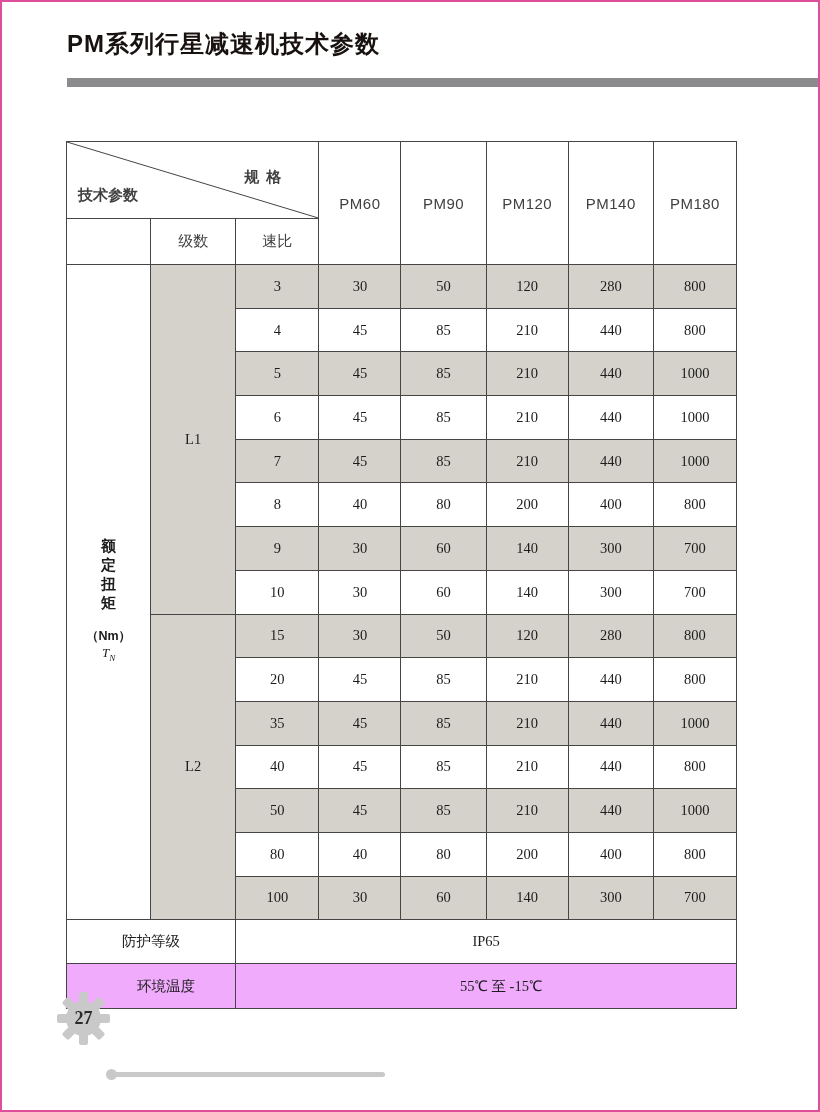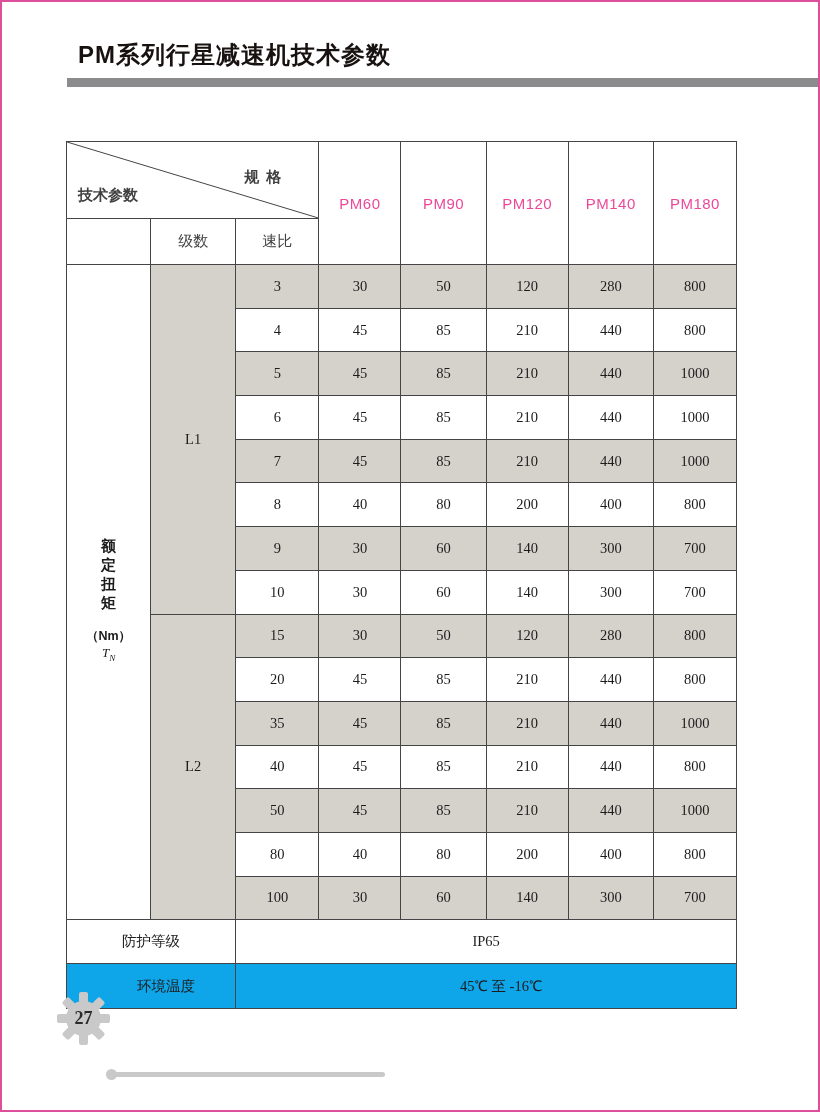--- a/index.html
+++ b/index.html
@@ -2,59 +2,59 @@
 <html><head>
 <meta charset="utf-8">
 <style>
   html,body { margin:0; padding:0; background:#fff; }
   .page {
     position:relative; width:820px; height:1112px; box-sizing:border-box;
     background:#ffffff; border:2px solid #dd4f9a; overflow:hidden;
     font-family:"Liberation Sans", sans-serif; color:#1c1c1c;
   }
   .page-title {
-    position:absolute; left:65px; top:26px; margin:11px;
+    position:absolute; left:65px; top:26px; margin:0;
     font:bold 24px/1.3 "Liberation Sans", sans-serif; letter-spacing:1px; color:#17110f;
   }
   .title-bar {
     position:absolute; left:65px; right:0; top:76px; height:9px; background:#8b8a8c;
   }
   table.spec {
     position:absolute; left:64px; top:139px; width:671px;
     border-collapse:collapse; table-layout:fixed;
   }
   table.spec td, table.spec th {
     border:1px solid #454545; padding:0; text-align:center; vertical-align:middle;
     font-weight:normal; overflow:hidden;
   }
   tr.hrow1 { height:77px; } tr.hrow2 { height:46px; }
   tbody tr.data-row { height:43.7px; }
   tr.footer-protect { height:44px; } tr.footer-temp { height:45px; }
-  th.pm-header { font:15px "Liberation Sans", sans-serif; color:#ec4899; letter-spacing:0.5px; }
+  th.pm-header { font:15px "Liberation Sans", sans-serif; color:#404040; letter-spacing:0.5px; }
   .cn-bold { font-family:"Liberation Sans", sans-serif; font-weight:bold; font-size:15px; color:#404040; }
   td.diag-cell { position:relative; }
   td.diag-cell svg.diag { position:absolute; left:0; top:0; width:100%; height:100%; display:block; }
   .spec-corner { position:absolute; top:26px; right:30px; letter-spacing:7px; }
   .param-corner { position:absolute; bottom:13px; left:11px; }
   td.blank-cell { background:#fff; }
   td.torque-cell { background:#fff; }
   .torque-stack {
     width:17px; margin:16px auto; font-size:15px; line-height:1.25;
     word-break:break-all; text-align:center; font-weight:bold;
     font-family:"Liberation Sans", sans-serif;
   }
   .torque-unit { font:12.5px "Liberation Sans", sans-serif; font-weight:bold; margin-top:2px; white-space:nowrap;text-align:center; }
   .torque-symbol { font:italic 13px "Liberation Serif", serif; margin-top:0; }
   .torque-symbol sub { font-size:9px; }
   td.stage-cell { background:#d5d2cc; font:14.5px "Liberation Serif", serif; }
   td.ratio-cell, td.val-cell { font:14.5px "Liberation Serif", serif; background:#fff; }
   tr.shaded td.ratio-cell, tr.shaded td.val-cell { background:#d5d2cc; }
   td.flabel { font-family:"Liberation Sans", sans-serif; font-weight:bold; font-size:14.5px; background:#fff; }
   td.fvalue { font:14.5px "Liberation Serif", serif; background:#fff; }
-  tr.f-shaded td.flabel, tr.f-shaded td.fvalue { background:#0ea5e9;padding-left:30px; }
+  tr.f-shaded td.flabel, tr.f-shaded td.fvalue { background:#f0abfc;padding-left:30px; }
   .gear-badge { position:absolute; left:55px; top:990px; width:53px; height:53px;text-decoration:underline; }
   .gear-num {
     position:absolute; left:0; top:0; width:53px; height:53px;
     display:flex; align-items:center; justify-content:center;
     font:600 18px "Liberation Serif", serif; color:#2b2b2b;
   }
   .footer-dot {
     position:absolute; left:104px; top:1067px; width:11px; height:11px;
     border-radius:50%; background:#c9c9c9;
   }
@@ -230,21 +230,21 @@
           <td class="val-cell">140</td>
           <td class="val-cell">300</td>
           <td class="val-cell">700</td>
         </tr>
         <tr class="footer-protect">
           <td class="flabel" colspan="2">防护等级</td>
           <td class="fvalue" colspan="6">IP65</td>
         </tr>
         <tr class="footer-temp f-shaded">
           <td class="flabel" colspan="2">环境温度</td>
-          <td class="fvalue" colspan="6">45℃ 至 -16℃</td>
+          <td class="fvalue" colspan="6">55℃ 至 -15℃</td>
         </tr>
       </tbody>
   </table>
 
   <div class="gear-badge">
     <svg width="53" height="53" viewBox="0 0 53 53">
       <g fill="#c9c9c9">
         <rect x="22" y="0" width="9" height="13" rx="2" transform="rotate(0 26.5 26.5)"></rect>
         <rect x="22" y="0" width="9" height="13" rx="2" transform="rotate(45 26.5 26.5)"></rect>
         <rect x="22" y="0" width="9" height="13" rx="2" transform="rotate(90 26.5 26.5)"></rect>

